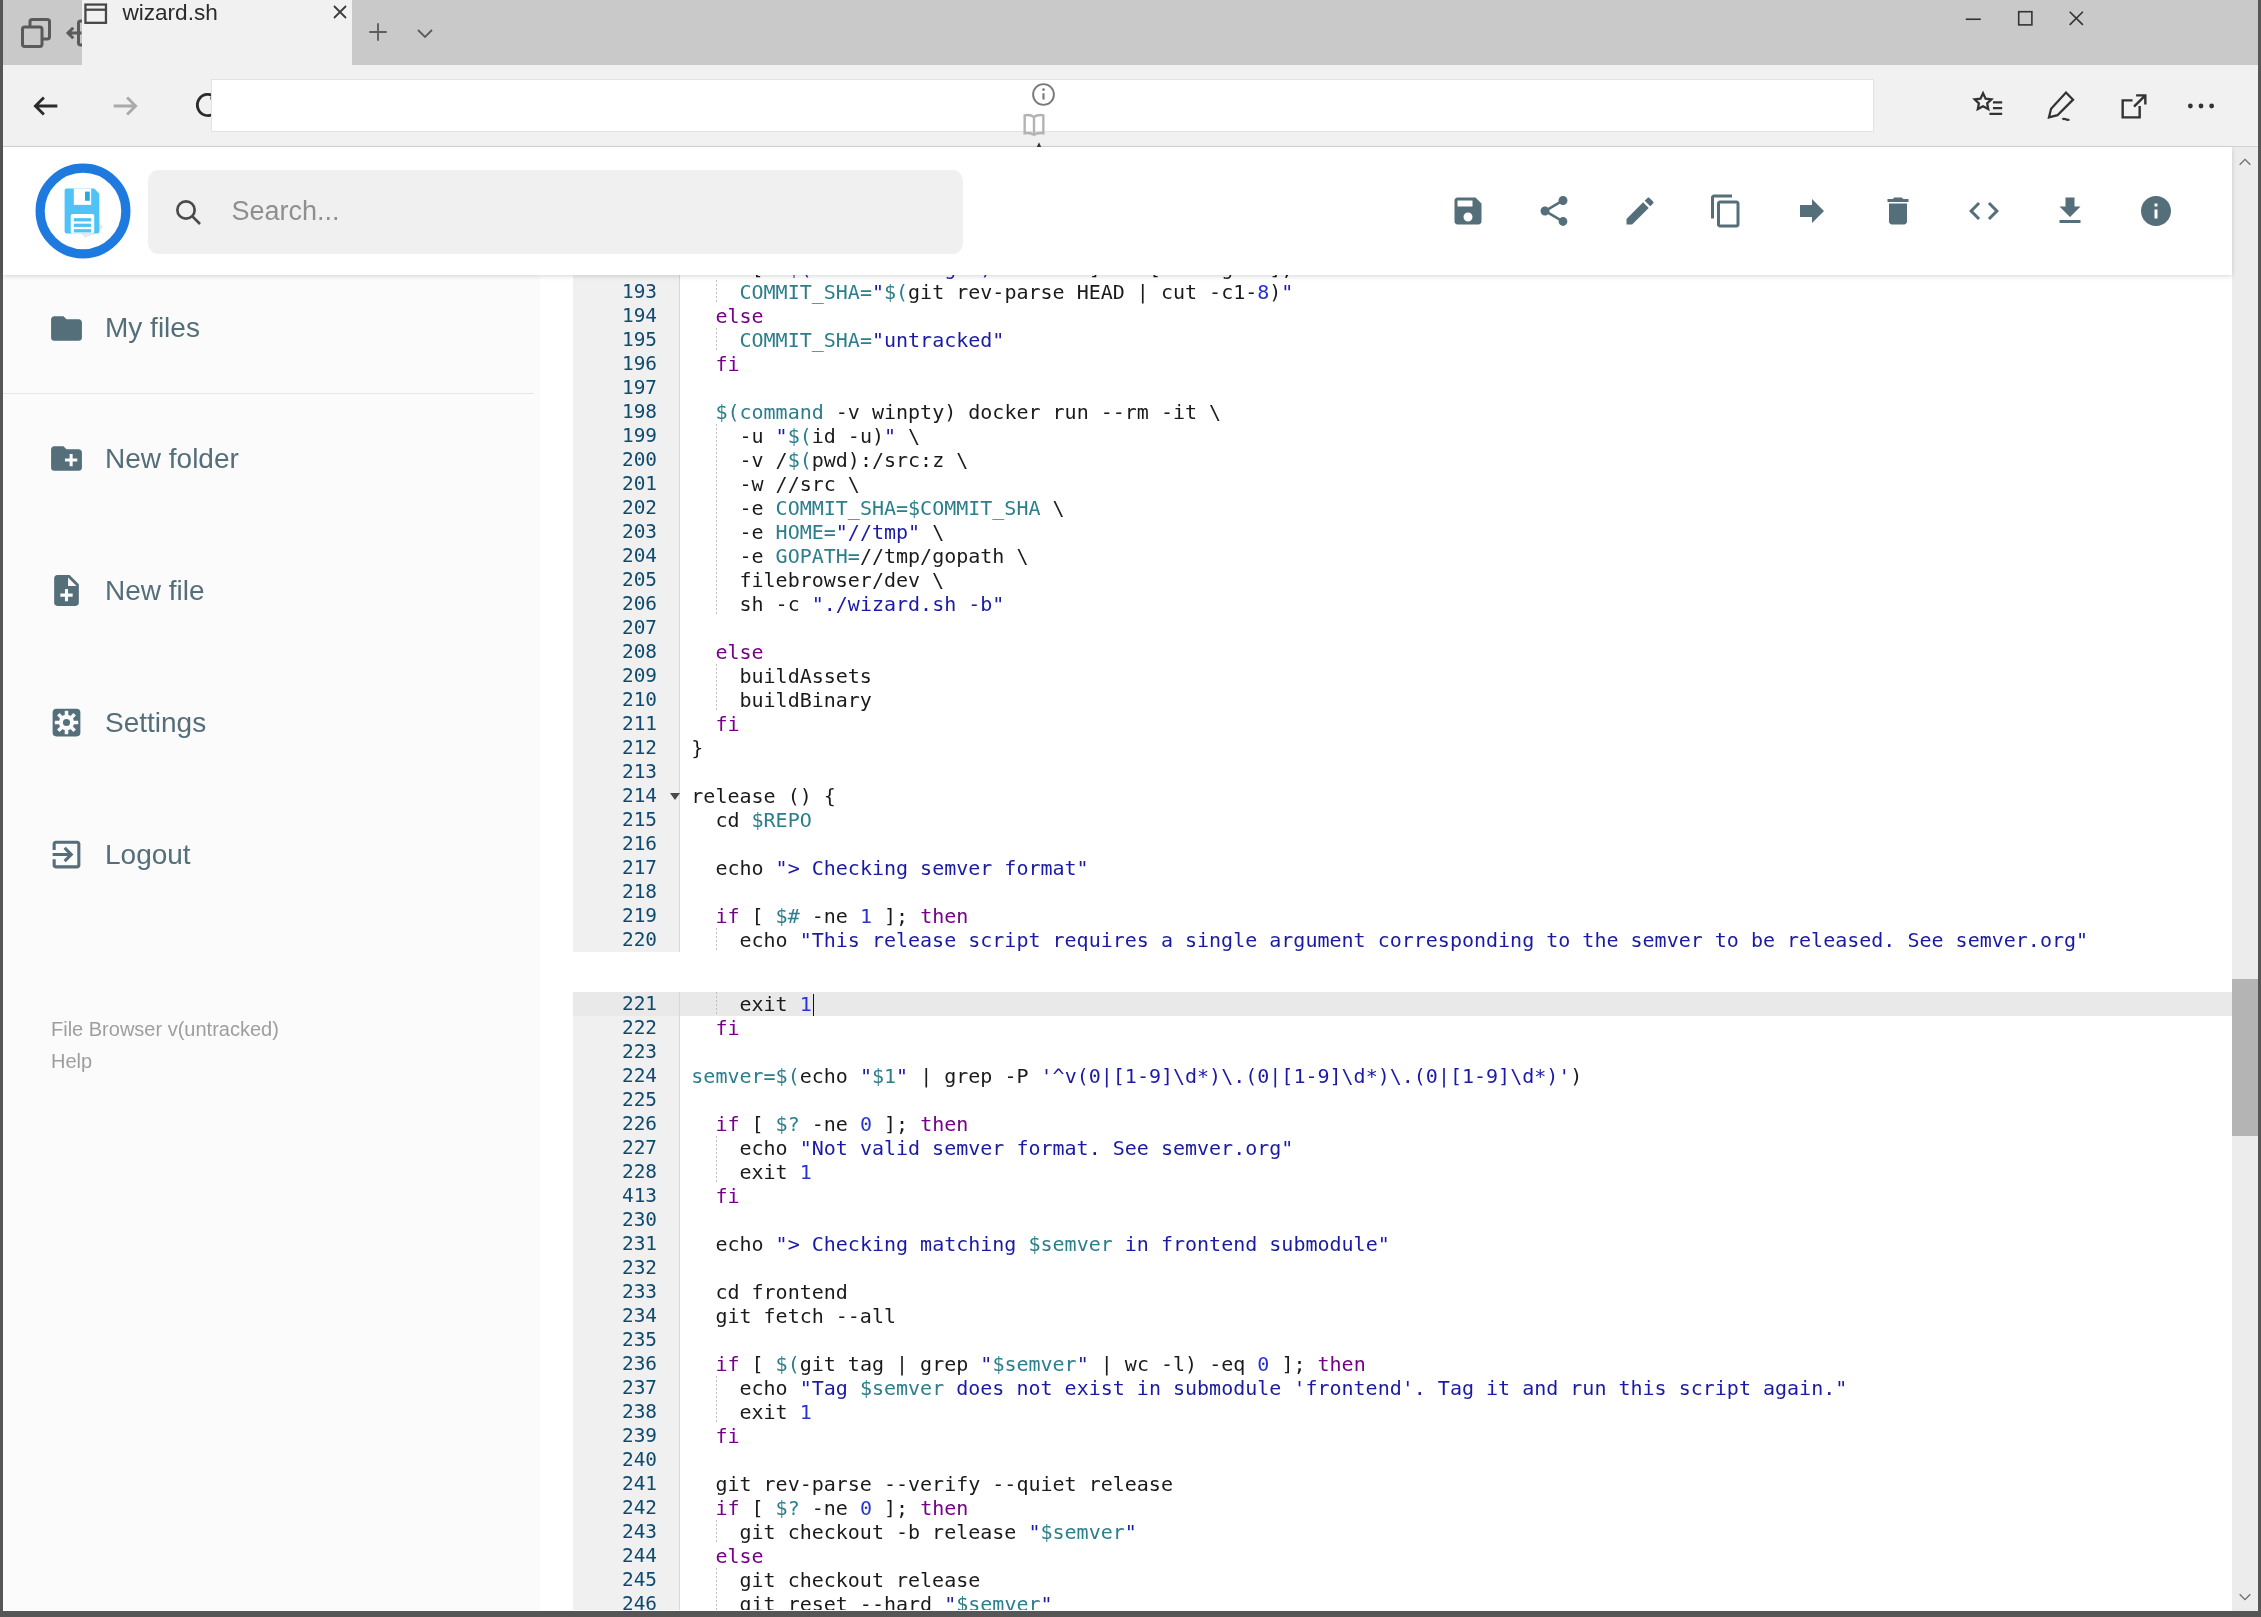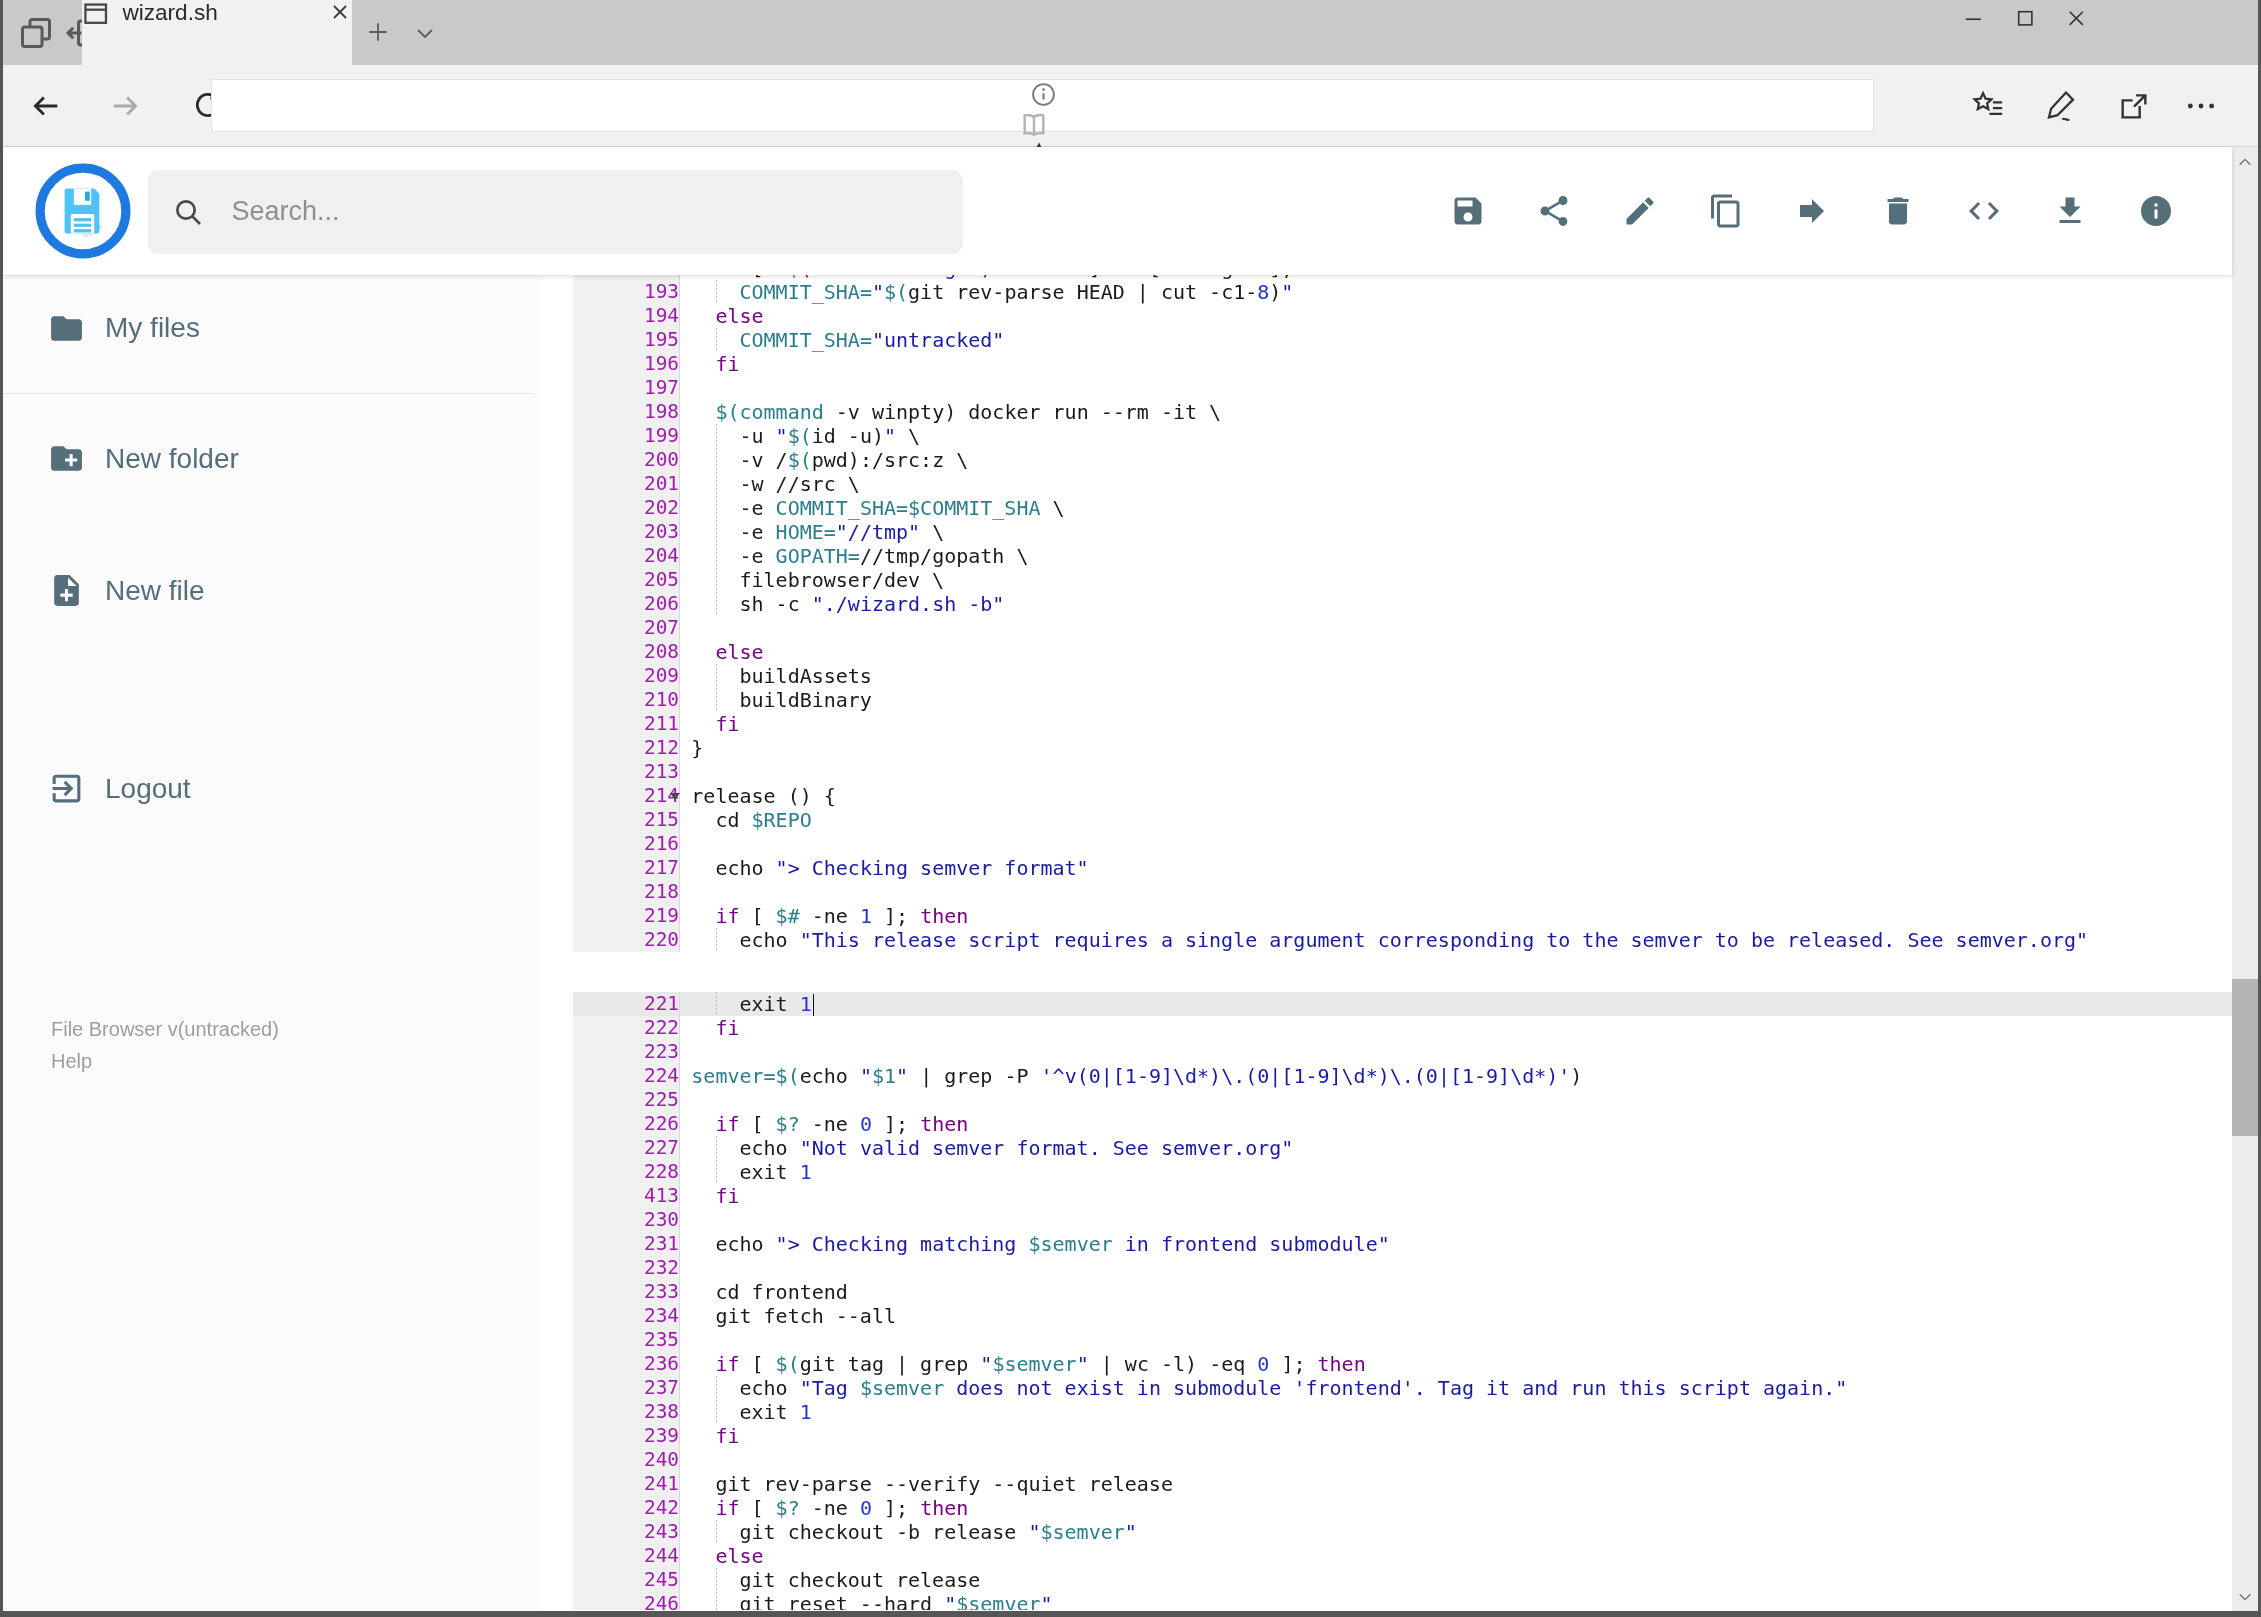--- a/index.html
+++ b/index.html
@@ -59,21 +59,21 @@
   .sfooter { position:absolute; left:48px; top:740px; font-size:20px; color:#9e9e9e; line-height:31.5px; }
   .sfooter .helplink { cursor:pointer; }
 
   
   .editor { position:absolute; left:537px; top:274px; width:1692px; height:1336px; background:#fff; overflow:hidden; }
   #code-rows { position:absolute; left:33px; top:-18px; width:1659px; }
   .row { display:flex; height:24px; align-items:center; }
   .row.active { background:#e9e9e9;margin-top:40px; }
   .row.active .gut { background:#e9e9e9; }
   .gut { position:relative; width:107px; height:24px; background:#f0f0f0; border-right:0.8px solid #d8d8d8;
-         color:#a21caf; font:19.4px/24px "DejaVu Sans Mono", monospace; text-align:right; padding-right:0; flex:none; }
+         color:#0c4a6e; font:19.4px/24px "DejaVu Sans Mono", monospace; text-align:right; padding-right:22px; flex:none; }
   .fold { position:absolute; right:-0.8px; top:9px; width:0; height:0;
           border-left:5.7px solid transparent; border-right:5.7px solid transparent; border-top:7.3px solid #4a4a4a; }
   .code { position:relative; font:20px/24px "DejaVu Sans Mono", monospace; white-space:pre; padding-left:11.3px; color:#1a1a1a; }
   .code.ig::before { content:""; position:absolute; left:36px; top:0; bottom:0; width:0.8px;
           background:repeating-linear-gradient(to bottom,#bfbfbf 0 1.6px,transparent 1.6px 4px); }
   .code .k { color:#770088; }
   .code .v { color:#2b7e8c; }
   .code .s { color:#1a1aa6; }
   .code .n { color:#2633d0; }
   .cursor { display:inline-block; width:1.6px; height:22px; background:#111; vertical-align:text-bottom; margin-left:0.8px; }
@@ -307,20 +307,34 @@
       <span class="slabel">New folder</span>
     </div>
     <div class="sgap"></div>
     <div class="sitem">
       <svg viewBox="0 0 24 24">
           <path d="M14 2H6c-1.1 0-2 .9-2 2v16c0 1.1.9 2 2 2h12c1.1 0 2-.9 2-2V8l-6-6zm2 14h-3v3h-2v-3H8v-2h3v-3h2v3h3v2zm-3-7V3.5L18.5 9H13z"></path>
         </svg>
       <span class="slabel">New file</span>
     </div>
     <div class="sgap"></div>
+    <div class="sitem">
+      <svg viewBox="0 0 24 24">
+          <rect x="3" y="3" width="18" height="18" rx="2.5" fill="currentColor"></rect>
+          <g stroke="#fbfbfb" stroke-width="2.3">
+            <line x1="12" y1="4.4" x2="12" y2="19.6"></line>
+            <line x1="4.4" y1="12" x2="19.6" y2="12"></line>
+            <line x1="6.7" y1="6.7" x2="17.3" y2="17.3"></line>
+            <line x1="17.3" y1="6.7" x2="6.7" y2="17.3"></line>
+          </g>
+          <circle cx="12" cy="12" r="5" fill="#fbfbfb"></circle>
+          <circle cx="12" cy="12" r="2.3" fill="currentColor"></circle>
+        </svg>
+      <span class="slabel">Settings</span>
+    </div>
     <div class="sgap"></div>
     <div class="sitem">
       <svg viewBox="0 0 24 24">
           <path d="M10.09 15.59L11.5 17l5-5-5-5-1.41 1.41L12.67 11H3v2h9.67l-2.58 2.59zM19 3H5c-1.11 0-2 .9-2 2v4h2V5h14v14H5v-4H3v4c0 1.1.89 2 2 2h14c1.1 0 2-.9 2-2V5c0-1.1-.9-2-2-2z"></path>
         </svg>
       <span class="slabel">Logout</span>
     </div>
     <div class="sfooter">
       <div>File Browser v(untracked)</div>
       <div class="helplink">Help</div>

